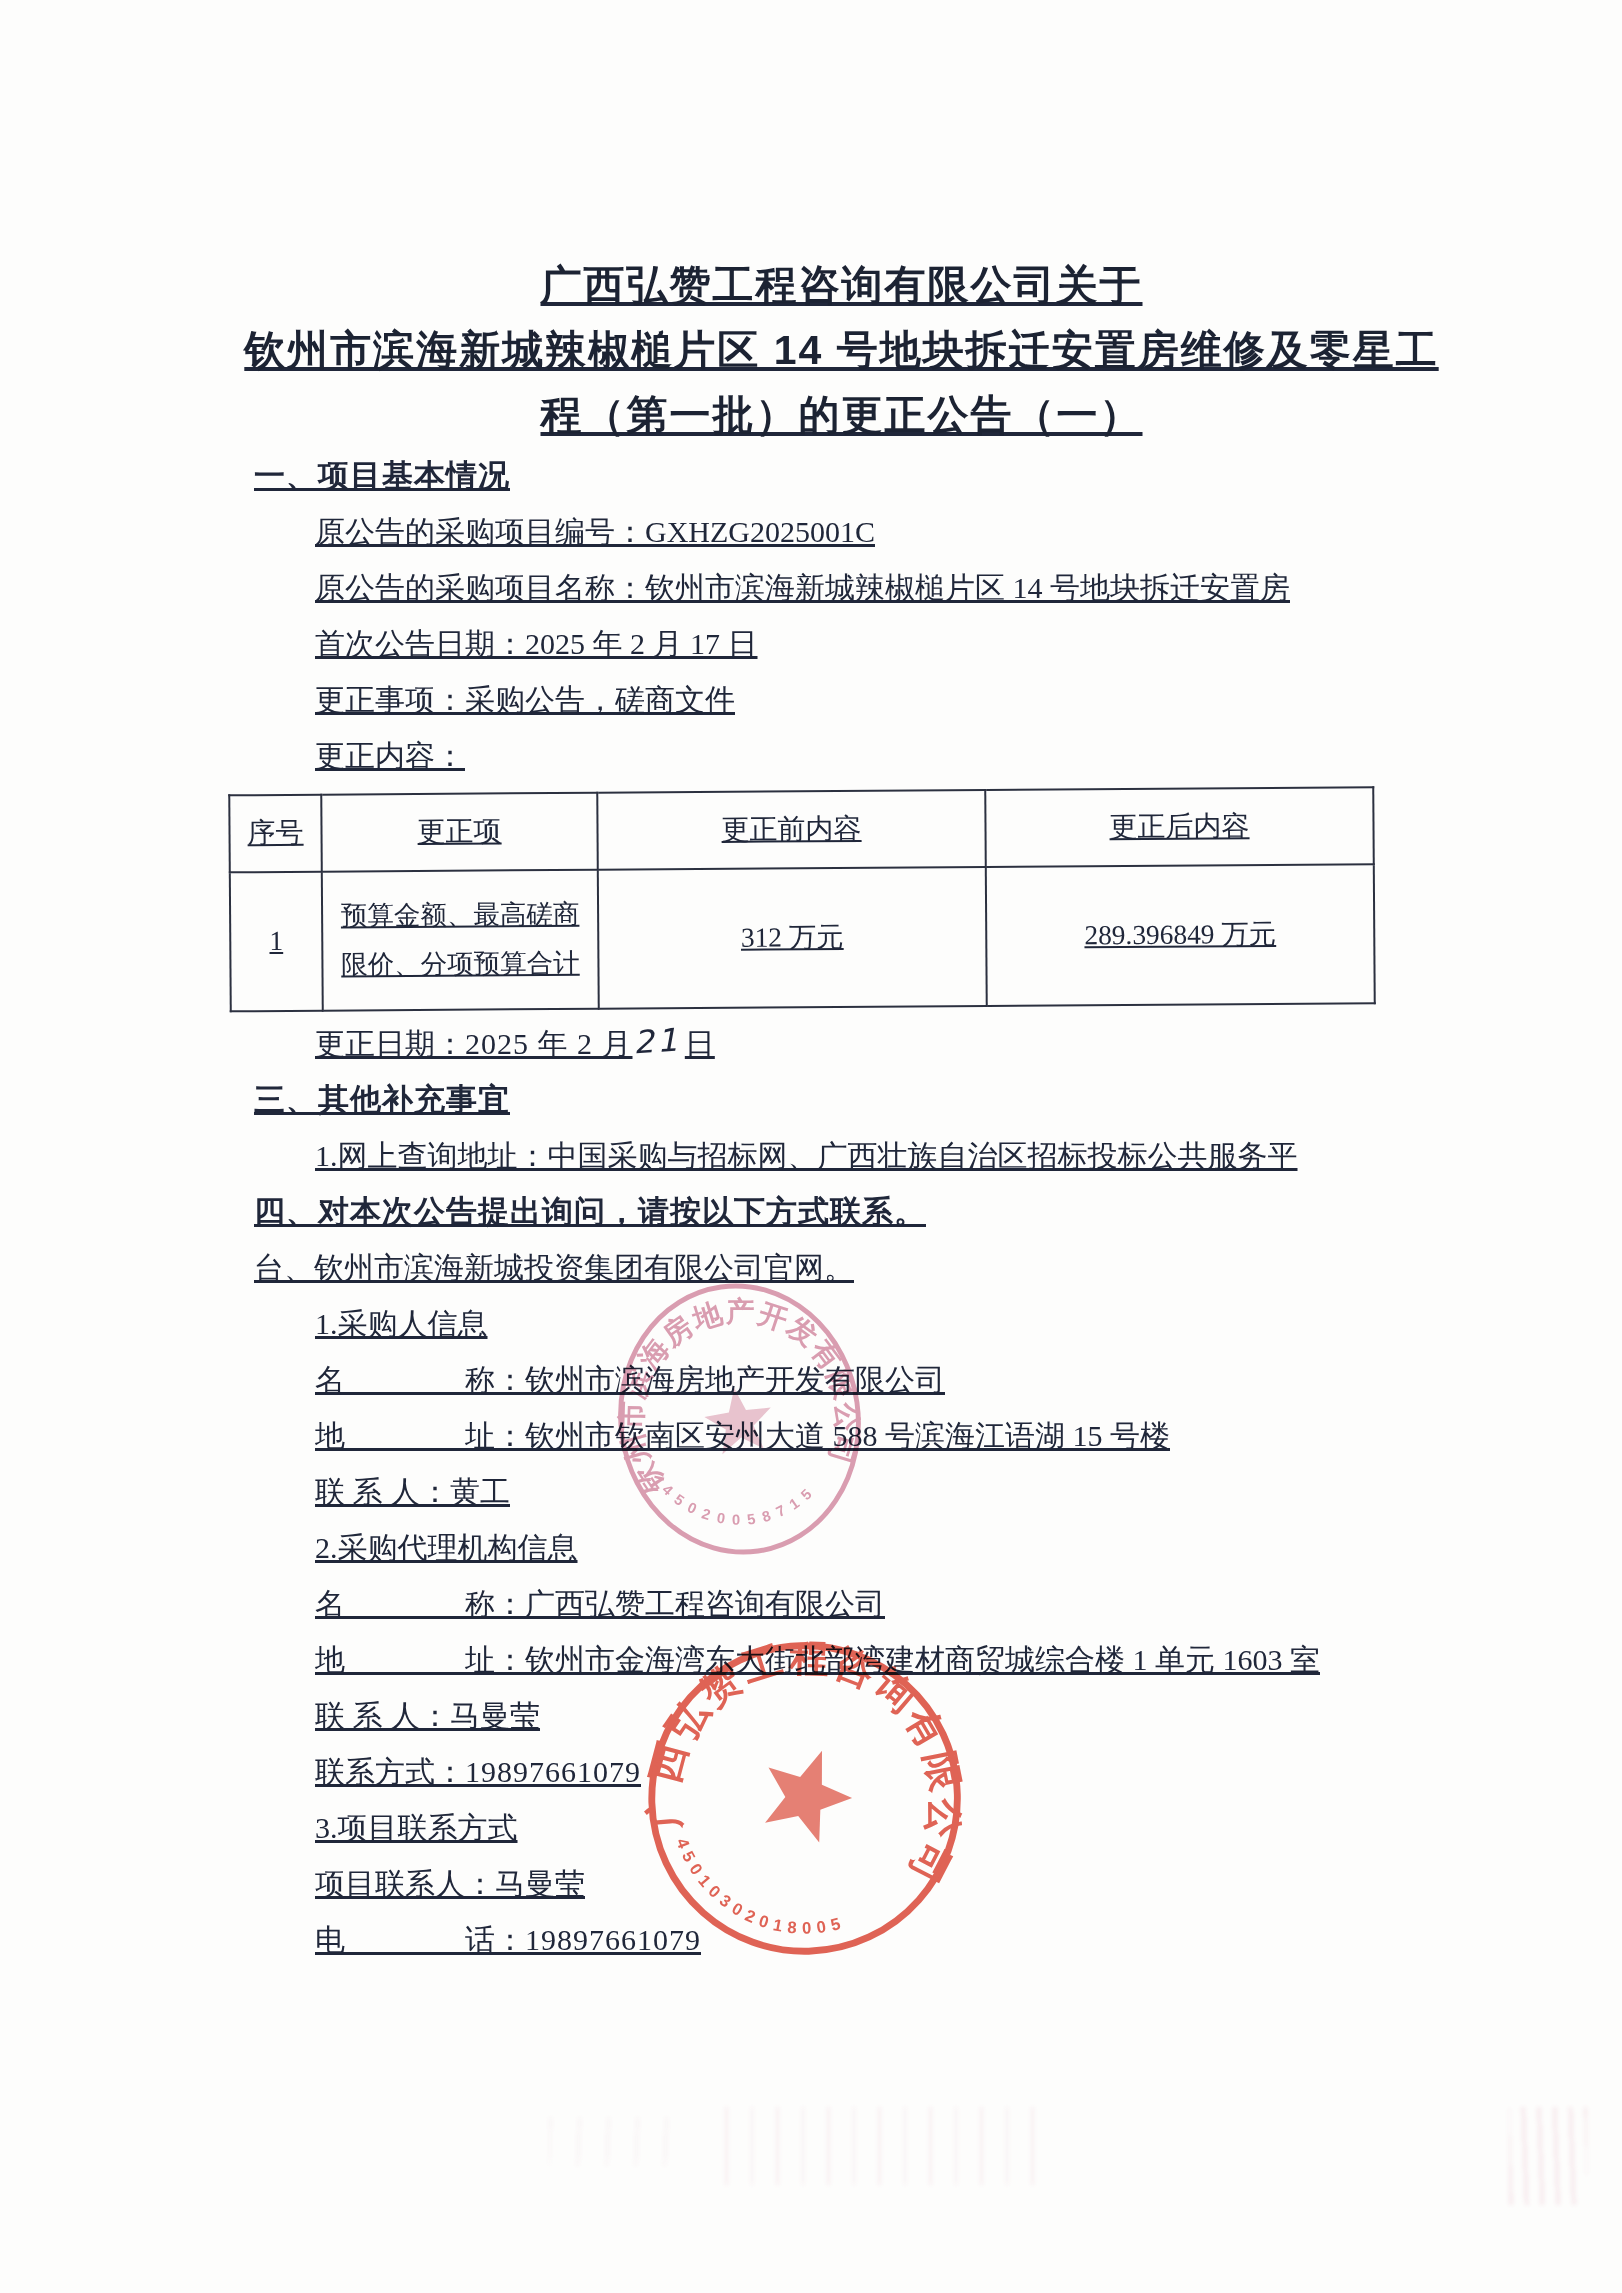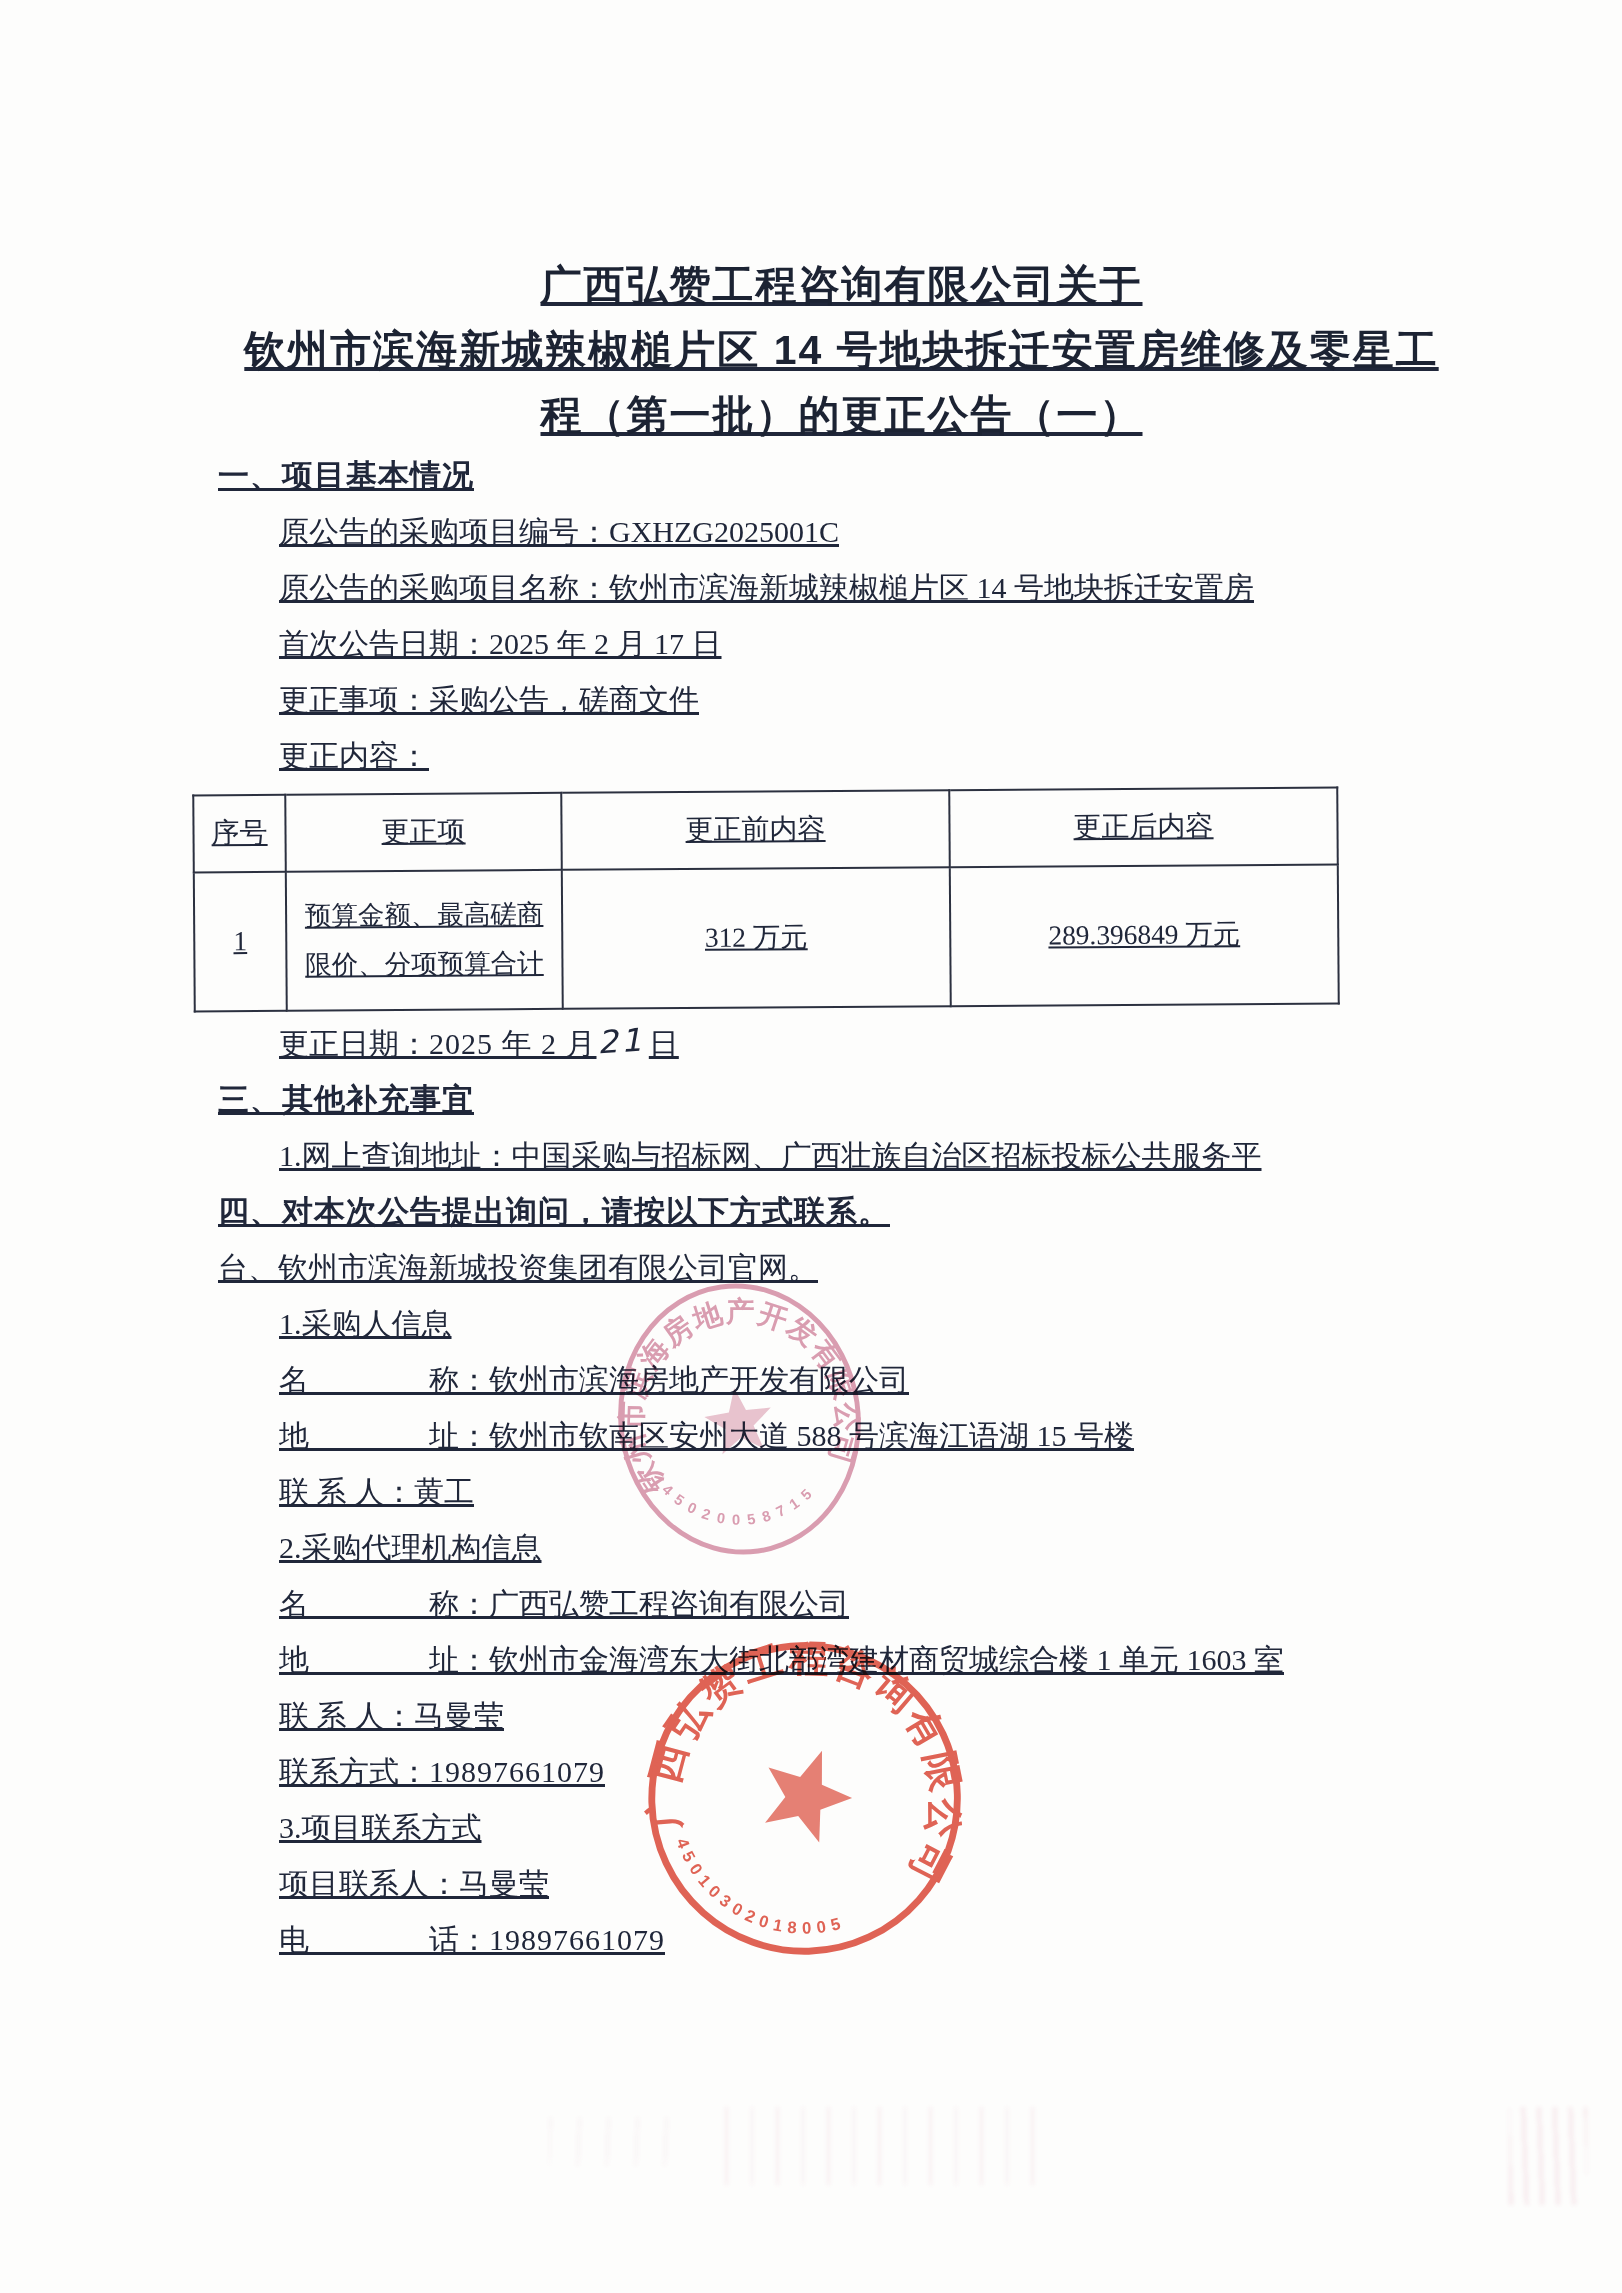--- a/index.html
+++ b/index.html
@@ -18,21 +18,21 @@
   }
   .title{
     text-align:center;
     font-family:"Liberation Sans","DejaVu Sans",sans-serif;
     font-weight:bold;
     font-size:41px;
     line-height:65px;
     letter-spacing:2px;
     color:#1c2333;
   }
-  .bodytext{font-size:30px;line-height:56px;}
+  .bodytext{font-size:30px;line-height:56px;margin-left:36px;}
   .line{white-space:nowrap;}
   .sec-heading{
     font-family:"Liberation Sans","DejaVu Sans",sans-serif;
     font-weight:bold;
     font-size:31px;
     letter-spacing:1px;
   }
   .indent{padding-left:61px;}
   .mono-num{letter-spacing:1px;}
   

